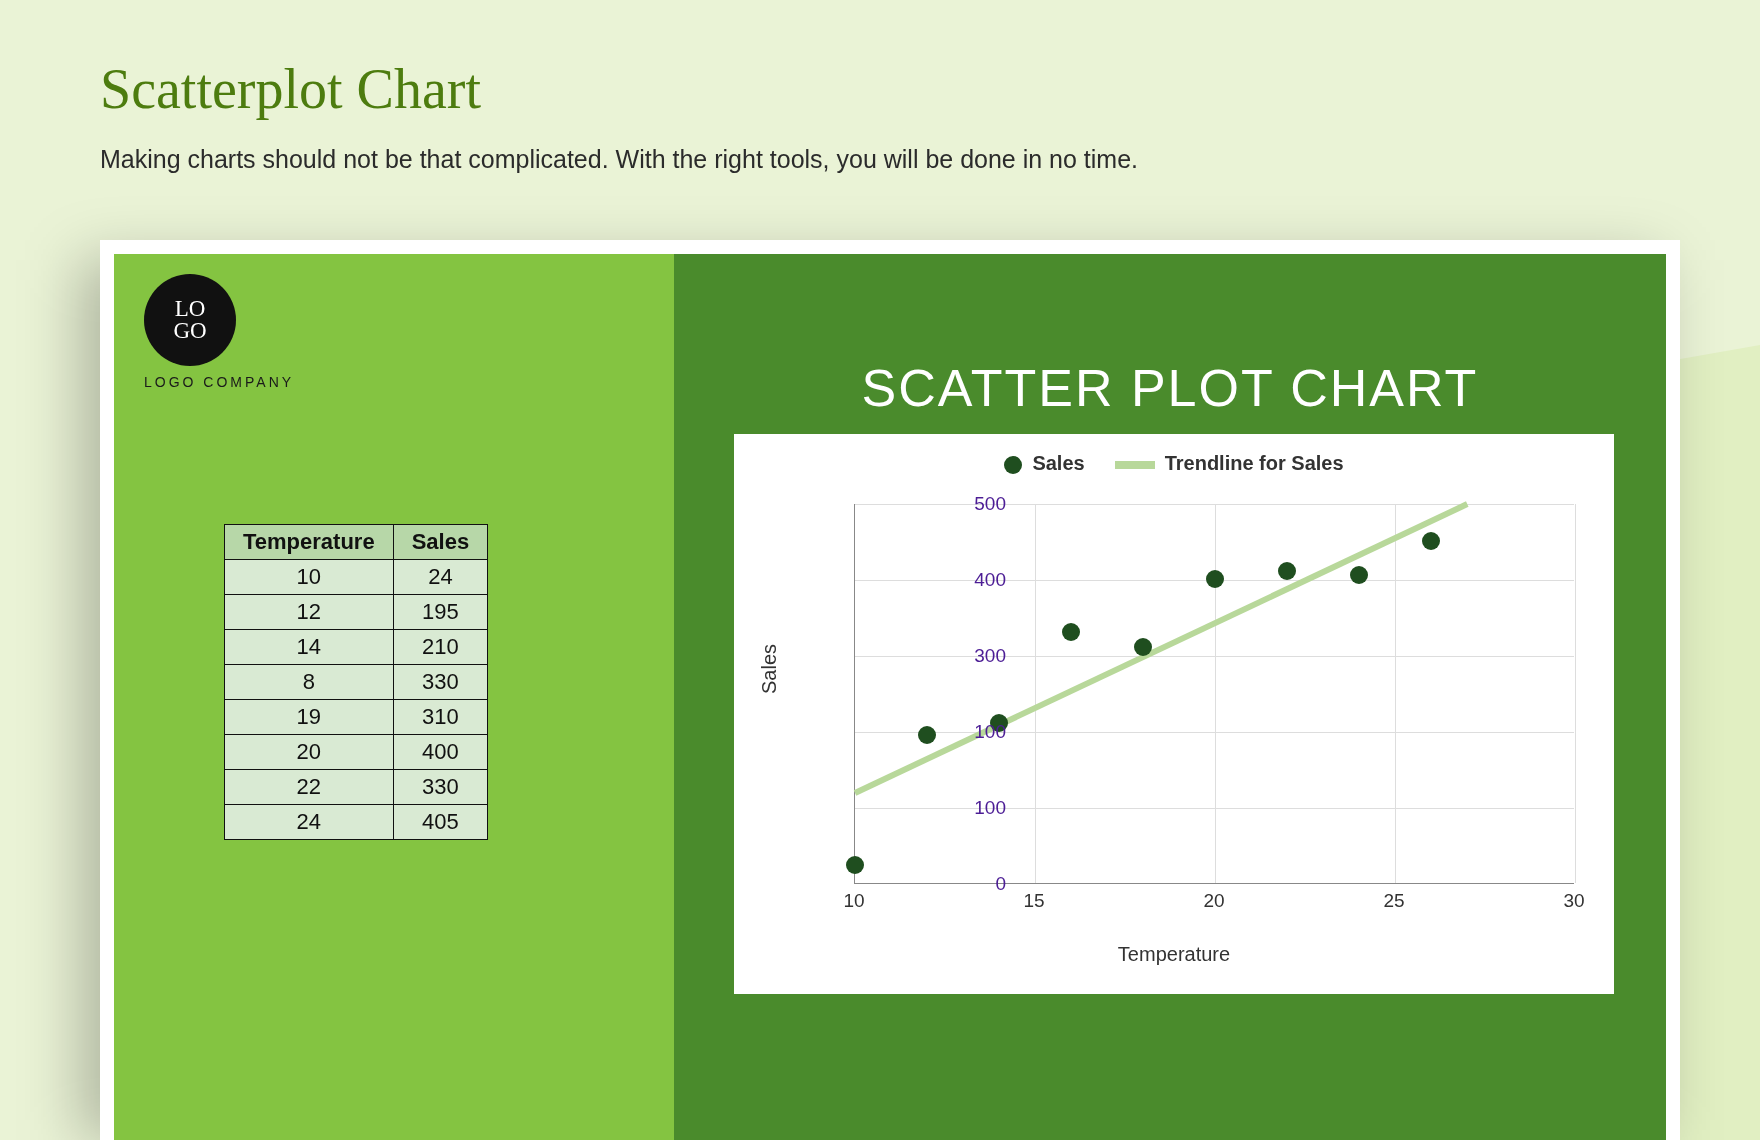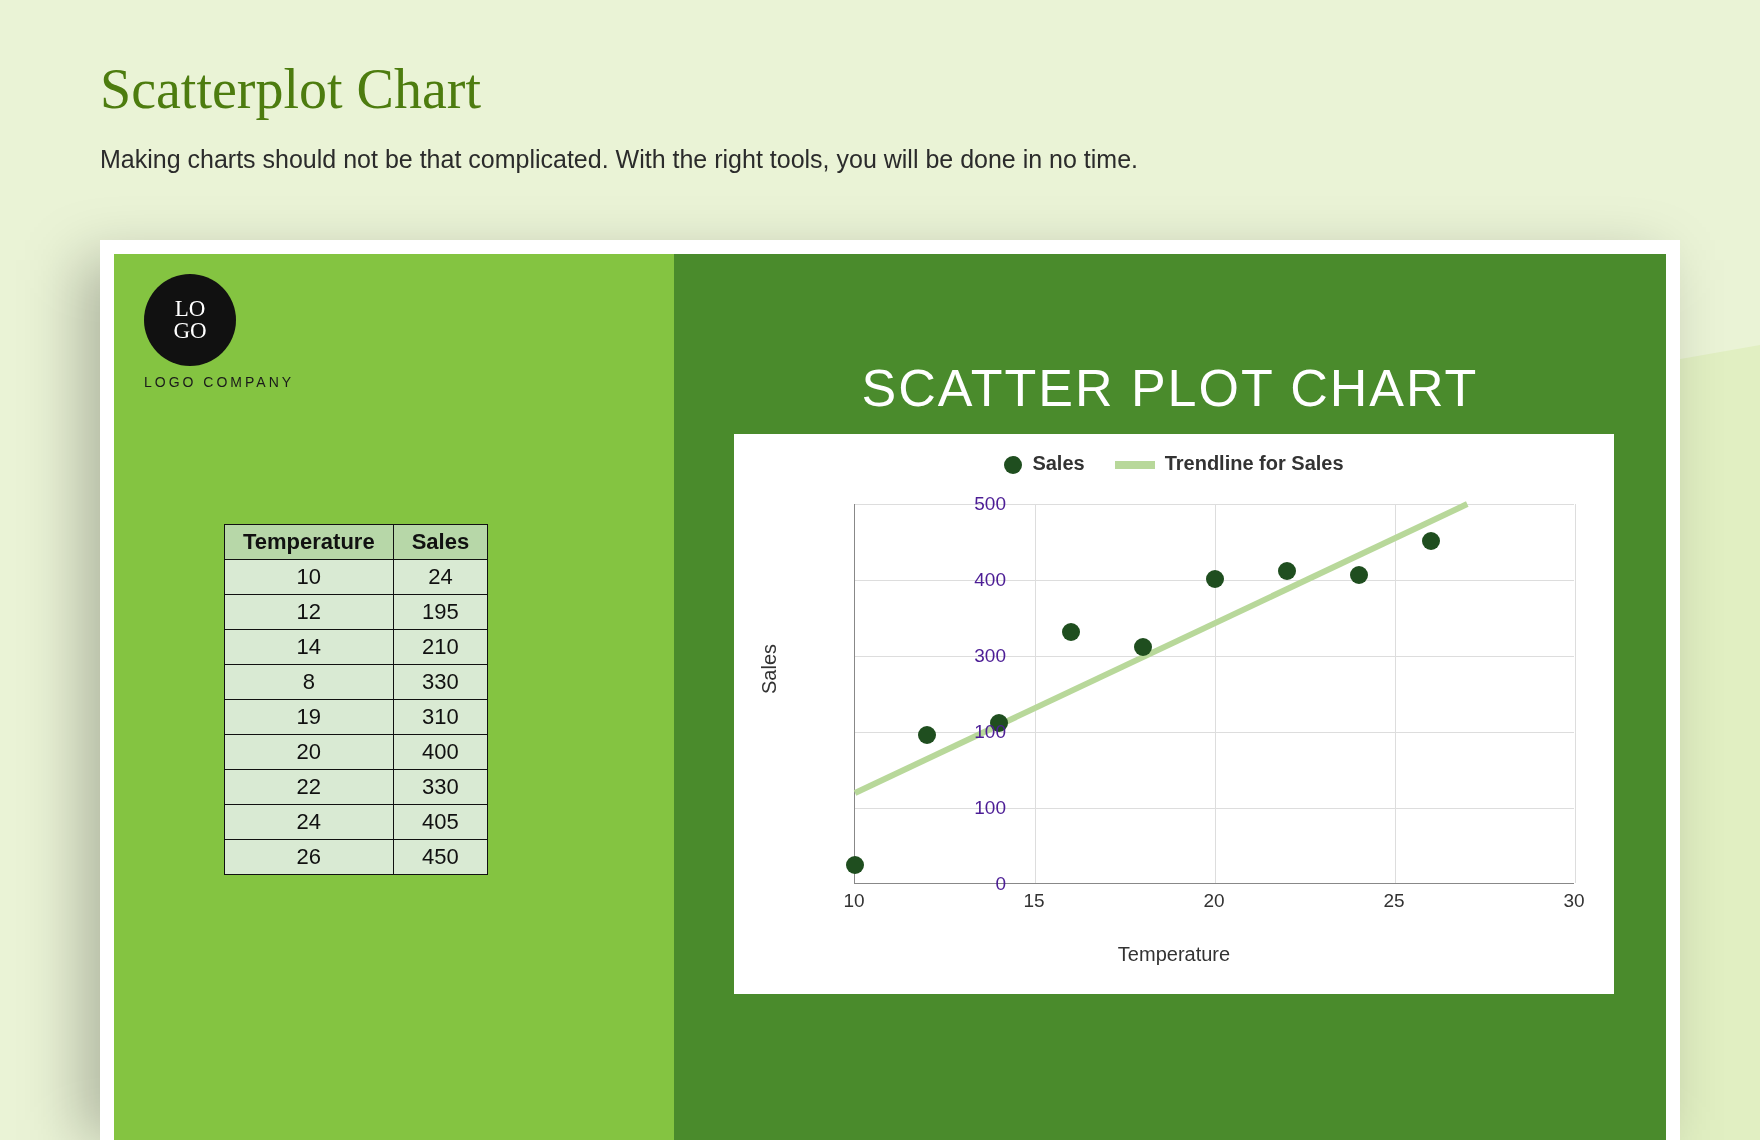--- a/index.html
+++ b/index.html
@@ -284,24 +284,20 @@
               <td>20</td>
               <td>400</td>
             </tr>
             <tr>
               <td>22</td>
               <td>330</td>
             </tr>
             <tr>
               <td>24</td>
               <td>405</td>
-            </tr>
-            <tr>
-              <td>26</td>
-              <td>450</td>
             </tr>
           </tbody>
       </table>
     </div>
 
     <div class="right-panel">
       <div class="big-title">SCATTER PLOT CHART</div>
 
       <div class="chart-box">
         <div class="chart-legend">

